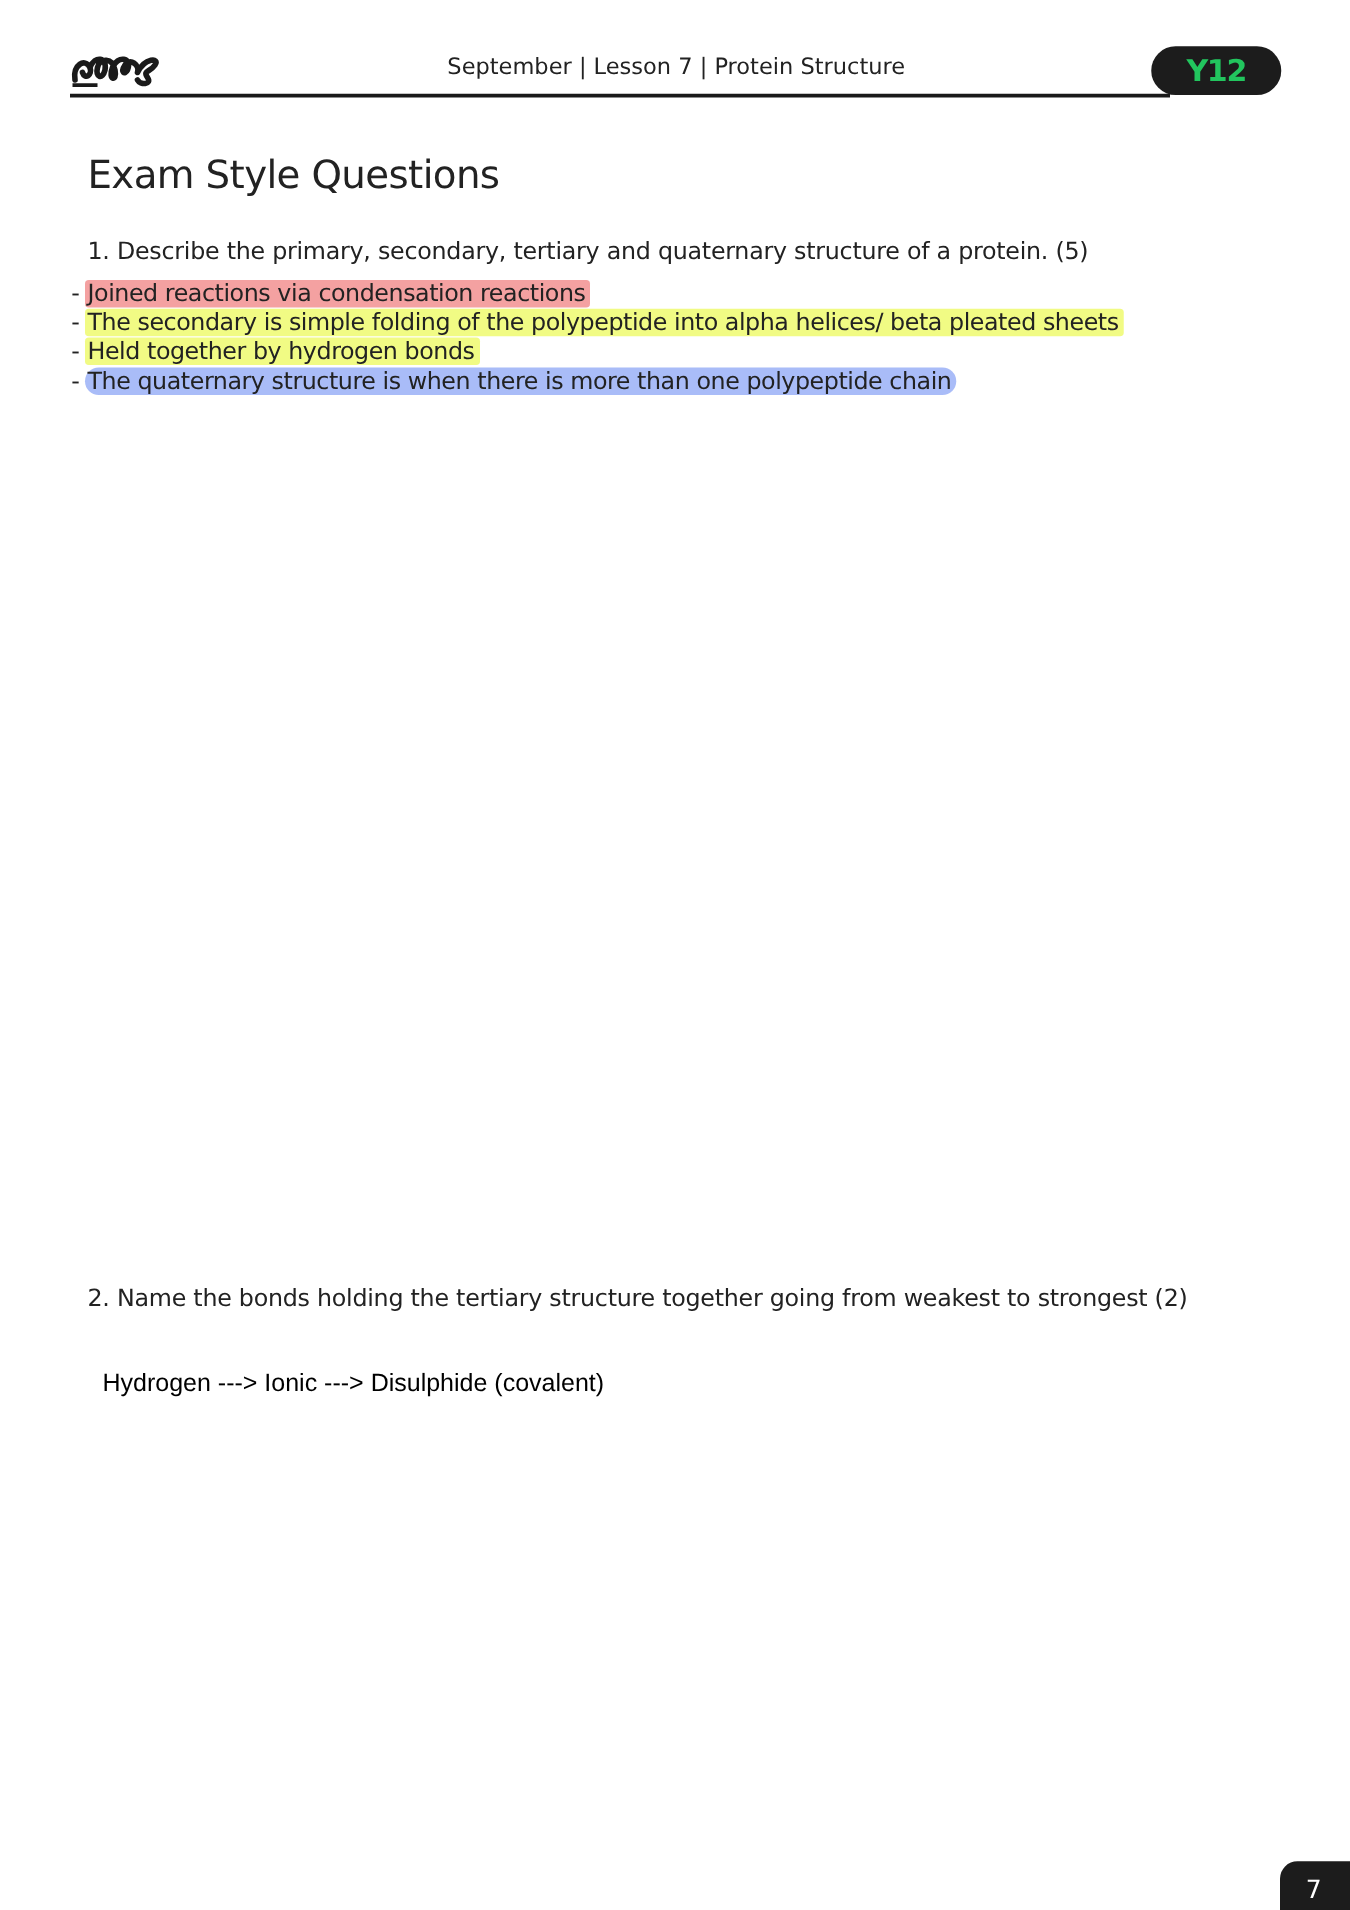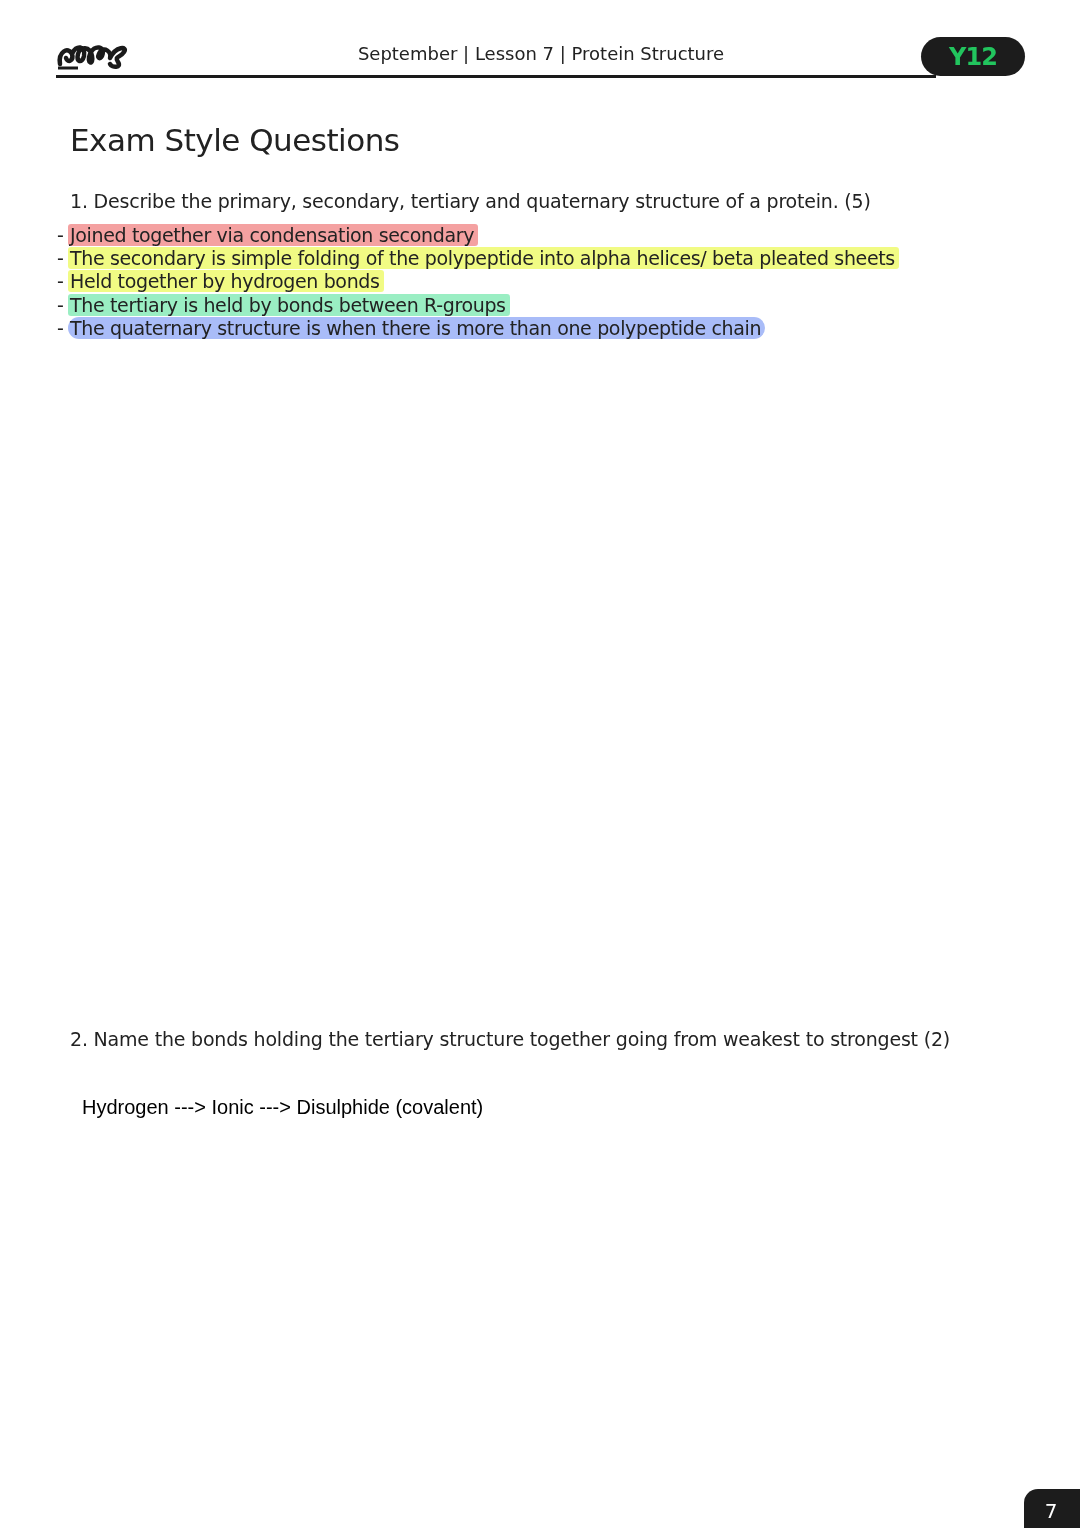--- a/index.html
+++ b/index.html
@@ -59,23 +59,22 @@
   <div class="header-title">September | Lesson 7 | Protein Structure</div>
   <div class="header-rule"></div>
   <div class="year-badge">Y12</div>
 </div>
 
 <div class="section-title">Exam Style Questions</div>
 
 <div class="question" style="top:178px;margin-top:12px;">1. Describe the primary, secondary, tertiary and quaternary structure of a protein. (5)</div>
 
 <div class="answers">
-  <div class="answer-line"><span class="dash">-</span><span class="hl hl-red">Joined together via condensation secondary</span></div>
+  <div class="answer-line"><span class="dash">-</span><span class="hl hl-red">Joined reactions via condensation reactions</span></div>
   <div class="answer-line"><span class="dash">-</span><span class="hl hl-yellow">The secondary is simple folding of the polypeptide into alpha helices/ beta pleated sheets</span></div>
   <div class="answer-line"><span class="dash">-</span><span class="hl hl-yellow">Held together by hydrogen bonds</span></div>
-  <div class="answer-line"><span class="dash">-</span><span class="hl hl-green">The tertiary is held by bonds between R-groups</span></div>
   <div class="answer-line"><span class="dash">-</span><span class="hl hl-blue">The quaternary structure is when there is more than one polypeptide chain</span></div>
 </div>
 
 <div class="question" style="top:1028px;text-align:right;">2. Name the bonds holding the tertiary structure together going from weakest to strongest (2)</div>
 <div class="answer2">Hydrogen ---&gt; Ionic ---&gt; Disulphide (covalent)</div>
 
 <div class="page-tab">7</div>
 
 </body></html>

